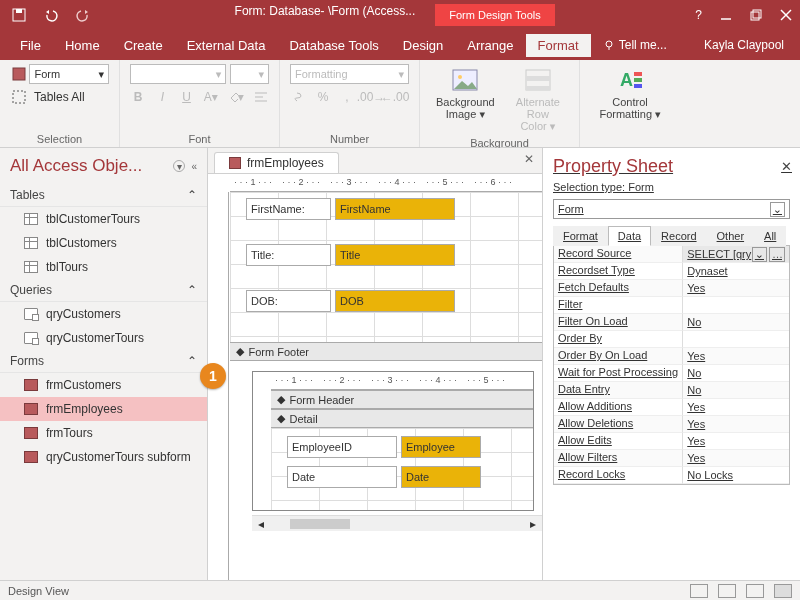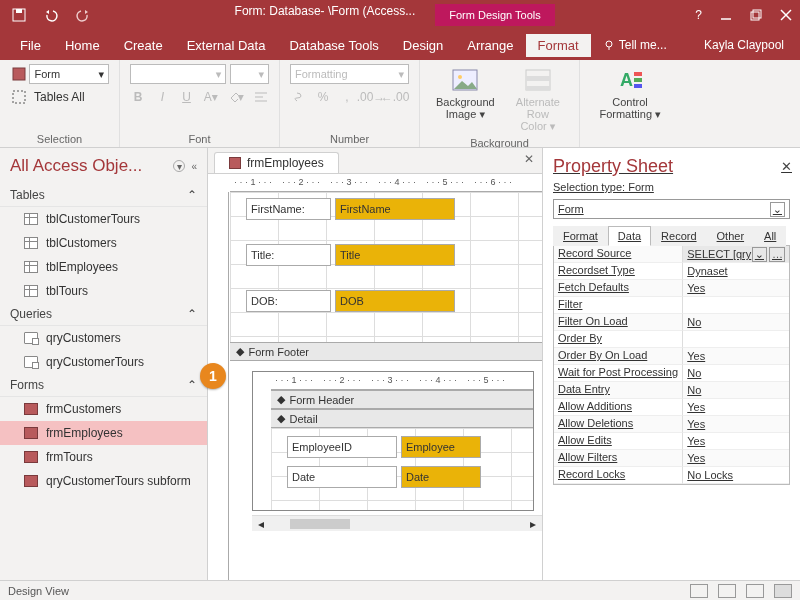--- a/index.html
+++ b/index.html
@@ -2,21 +2,21 @@
 <html><head>
 <meta charset="utf-8">
 <style>
 * { margin: 0; padding: 0; box-sizing: border-box; font-family: "Segoe UI", Arial, sans-serif; }
 body { background: #fff; width: 800px; height: 600px; overflow: hidden; font-size: 12px; color: #333; }
 .titlebar { background: #a4373a; height: 30px; display: flex; align-items: center; color: #fff; padding: 0 8px; }
 .titlebar .qat { display: flex; gap: 10px; align-items: center; }
 .titlebar .qat-icon { width: 22px; height: 22px; display: flex; align-items: center; justify-content: center; }
 .titlebar .title-text { flex: 1; text-align: center; font-size: 12px; }
 .titlebar .title-inner { display: inline-flex; gap: 20px; }
-.titlebar .contextual { background: #be185d; padding: 5px 14px; font-size: 11px; }
+.titlebar .contextual { background: #ef4444; padding: 5px 14px; font-size: 11px; }
 .titlebar .wincontrols { display: flex; gap: 18px; align-items: center; }
 .menubar { background: #a4373a; height: 30px; display: flex; align-items: center; padding: 0 8px; color: #fff; }
 .menubar .mitem { padding: 4px 12px; font-size: 13px; cursor: default; }
 .menubar .mitem.active { background: #f3f2f1; color: #a4373a; }
 .menubar .tellme { display: flex; align-items: center; gap: 4px; font-size: 12px; }
 .menubar .user { margin-left: auto; font-size: 12px; padding-right: 8px; }
 .ribbon { background: #f3f2f1; height: 88px; display: flex; border-bottom: 1px solid #d0d0d0; }
 .group { border-right: 1px solid #e0e0e0; padding: 4px 10px 2px 10px; display: flex; flex-direction: column; justify-content: space-between; }
 .group-row { display: flex; align-items: center; gap: 6px; }
 .group-label { text-align: center; font-size: 11px; color: #666; padding-top: 2px; }
@@ -287,24 +287,20 @@
         <div class="navitem">
           <span class="objico ico-table"></span>
           <span>tblCustomerTours</span>
         </div>
         <div class="navitem">
           <span class="objico ico-table"></span>
           <span>tblCustomers</span>
         </div>
         <div class="navitem">
           <span class="objico ico-table"></span>
-          <span>tblEmployees</span>
-        </div>
-        <div class="navitem">
-          <span class="objico ico-table"></span>
           <span>tblTours</span>
         </div>
       </div>
     <div class="navcat">
         <span>Queries</span>
         <span>⌃</span>
       </div>
     <div id="nav-queries">
         <div class="navitem">
           <span class="objico ico-query"></span>

